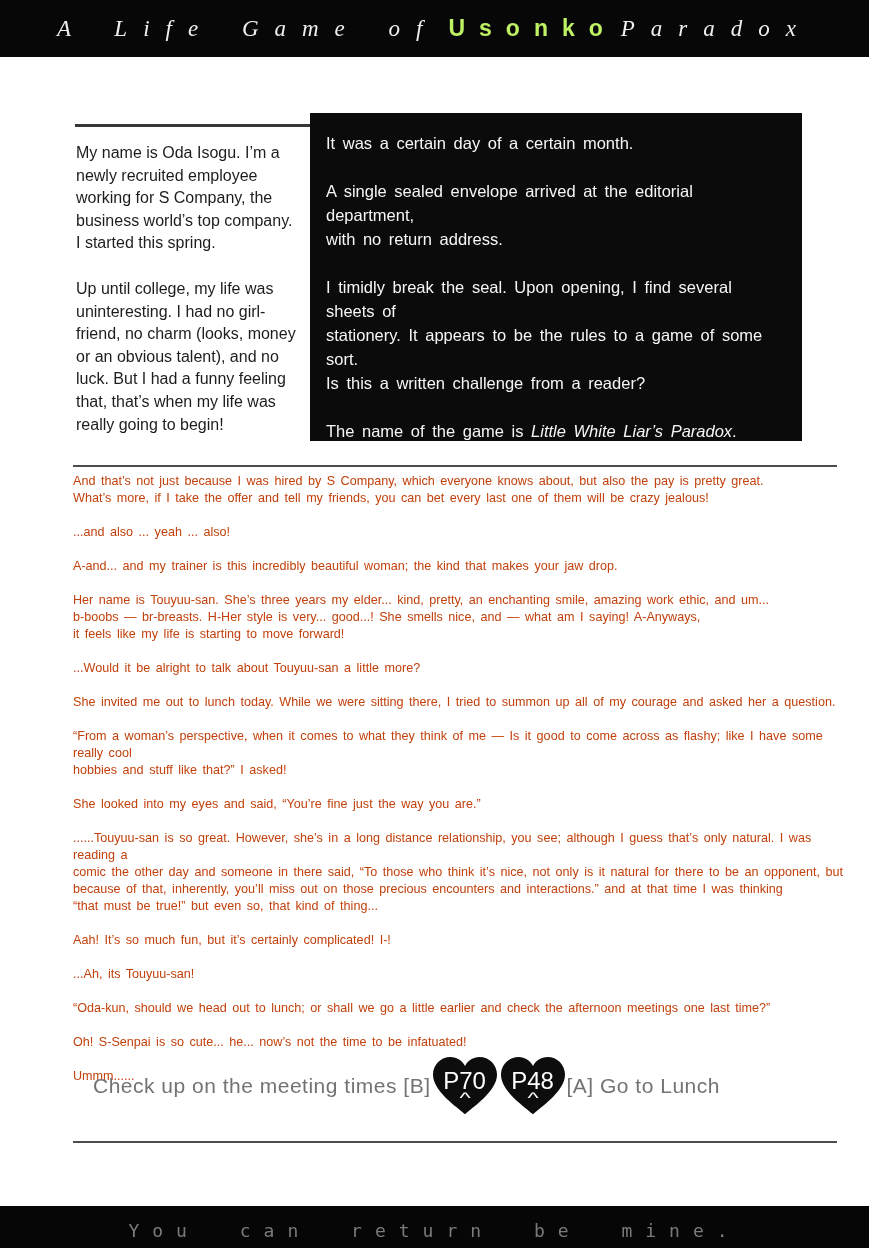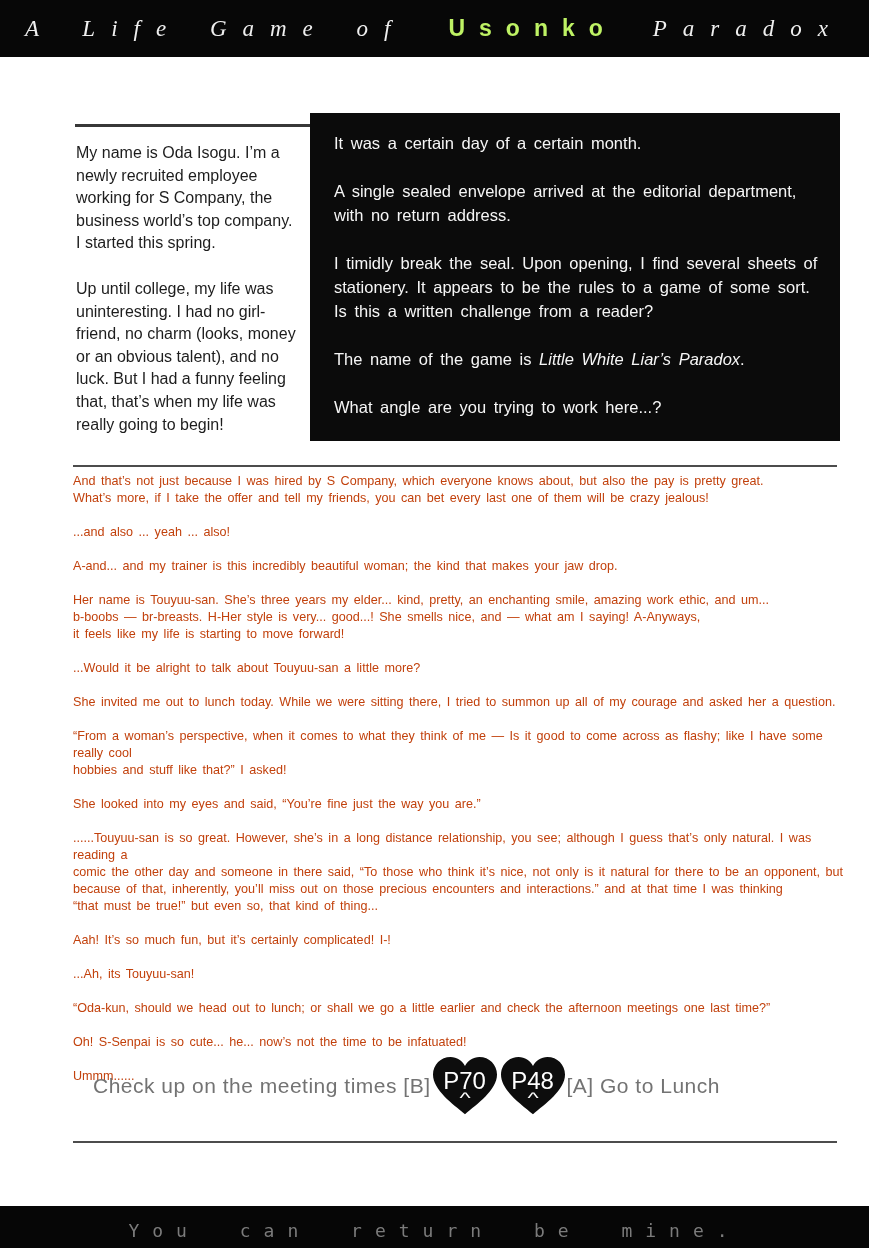--- a/index.html
+++ b/index.html
@@ -15,21 +15,20 @@
 
   
   .topbar {
     position: absolute;
     top: 0; left: 0; right: 0;
     height: 57px;
     background: #070707;
     display: flex;
     align-items: center;
     justify-content: center;
-    gap: 32px;
   }
   .title-serif {
     font-family: "Liberation Serif", serif;
     font-style: italic;
     font-size: 23px;
     color: #efefef;
     letter-spacing: 16px;
     word-spacing: 6px;
     white-space: nowrap;
   }
@@ -58,25 +57,25 @@
     font-size: 16px;
     line-height: 22.6px;
     color: #1d1d1d;
   }
   .intro p { margin: 0 0 23px 0; }
 
   
   .letter-box {
     position: absolute;
     left: 310px; top: 113px;
-    width: 530px; height: 328px;
+    width: 492px; height: 328px;
     box-sizing: border-box;
     background: #0b0b0b;
     color: #f6f6f6;
-    padding: 18px 20px 0 24px;
+    padding: 18px 20px 0 16px;
     font-size: 16.5px;
     line-height: 24px;
     word-spacing: 3px;
   }
   .letter-box p { margin: 0 0 24px 0; }
   .game-name { font-style: italic; }
 
   
   .body-rule {
     position: absolute;

